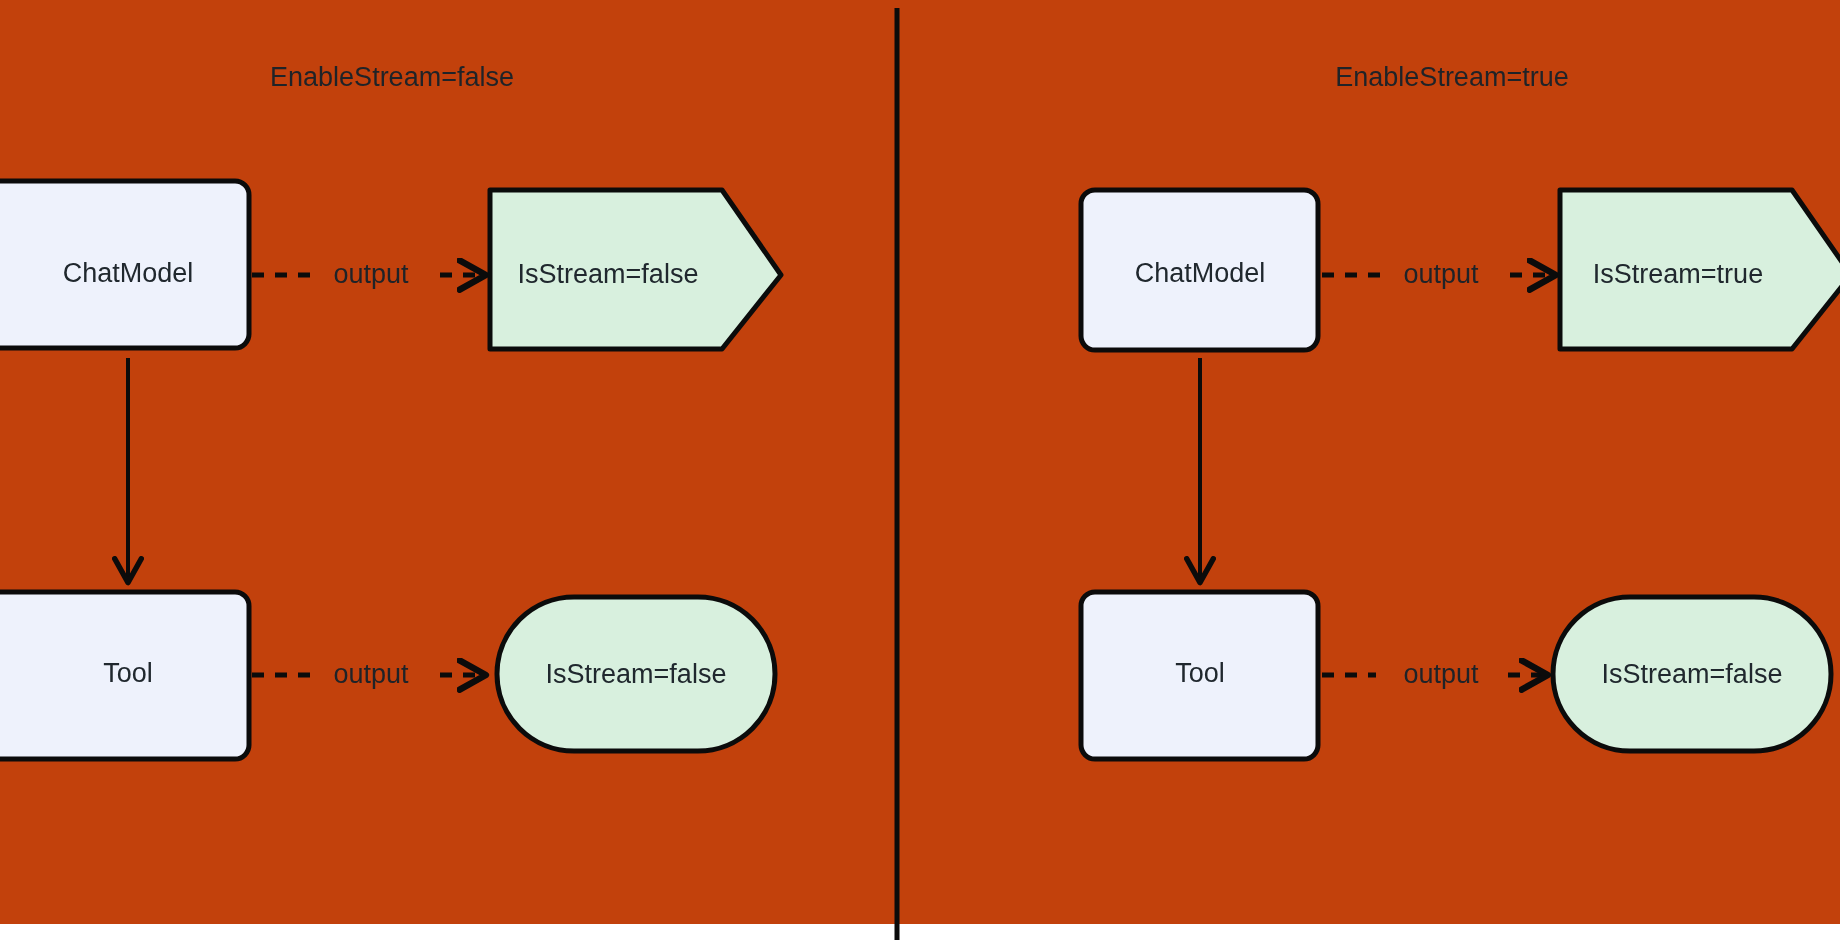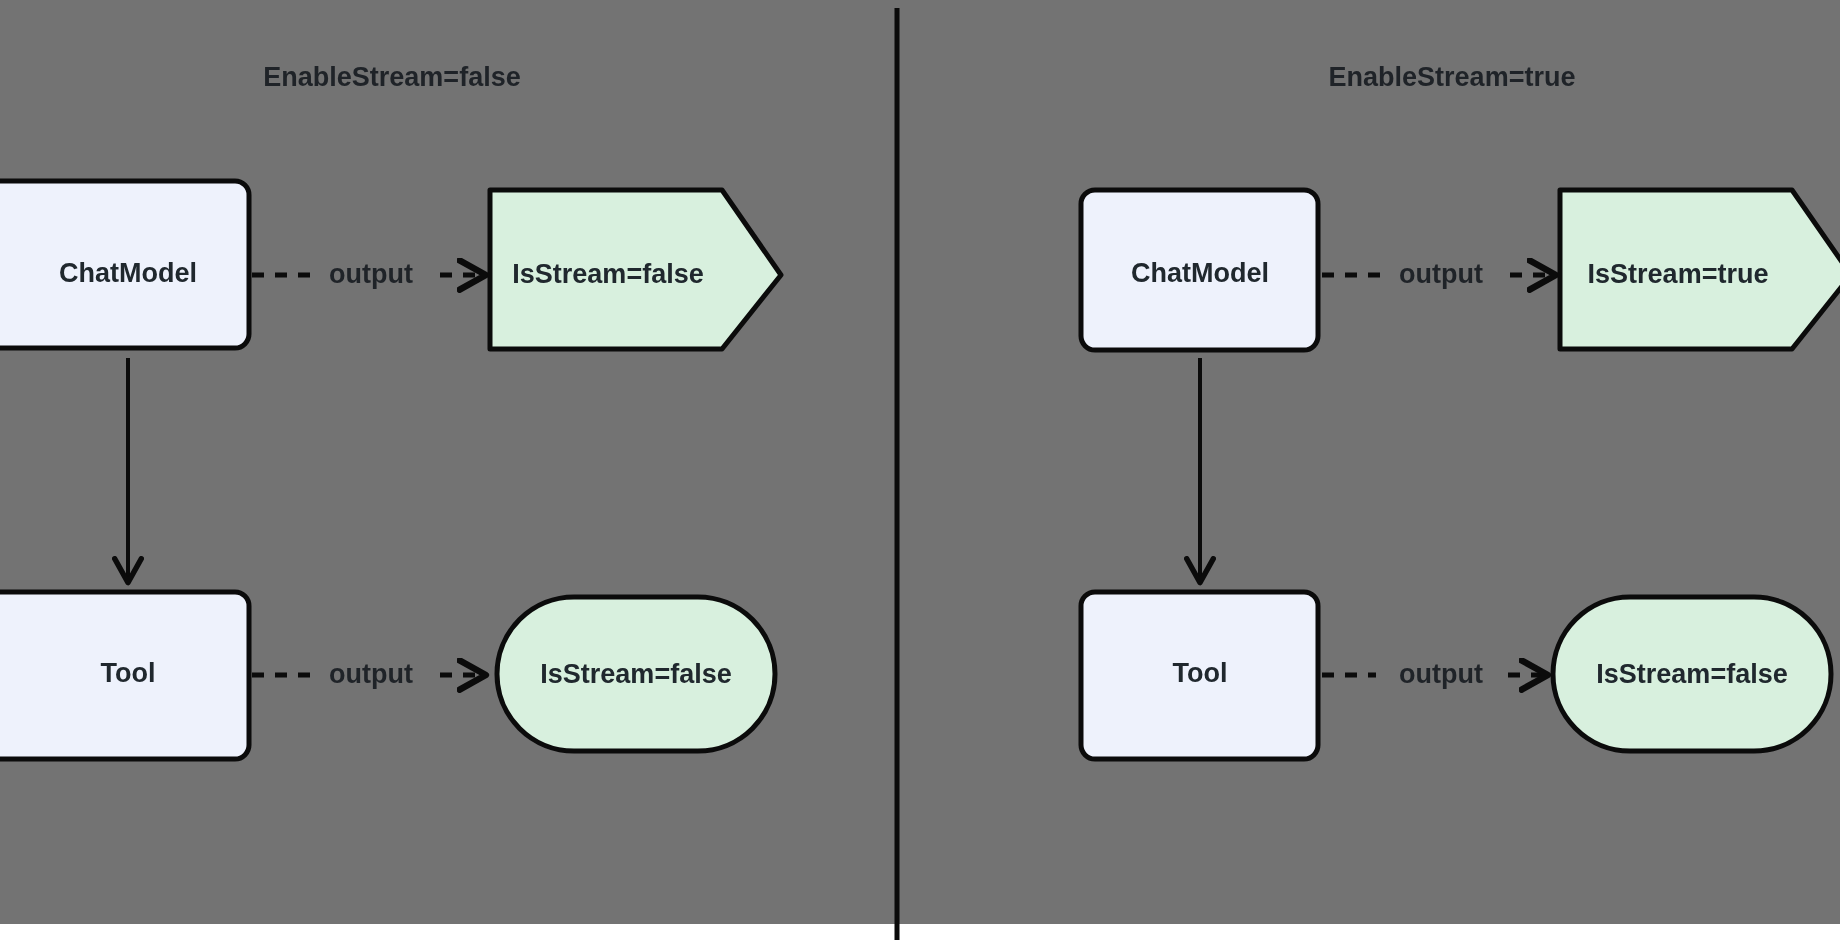--- a/index.html
+++ b/index.html
@@ -11,22 +11,21 @@
   body {
     width: 1840px;
     height: 944px;
     overflow: hidden;
     font-family: "Liberation Sans", "DejaVu Sans", sans-serif;
   }
   #canvas {
     position: relative;
     width: 1840px;
     height: 924px;
-    background: #737373;
-    font-weight: bold;
+    background: #c2410c;
   }
   svg.diagram {
     position: absolute;
     top: 0;
     left: 0;
     width: 1840px;
     height: 944px;
     display: block;
   }
   .panel-title {

